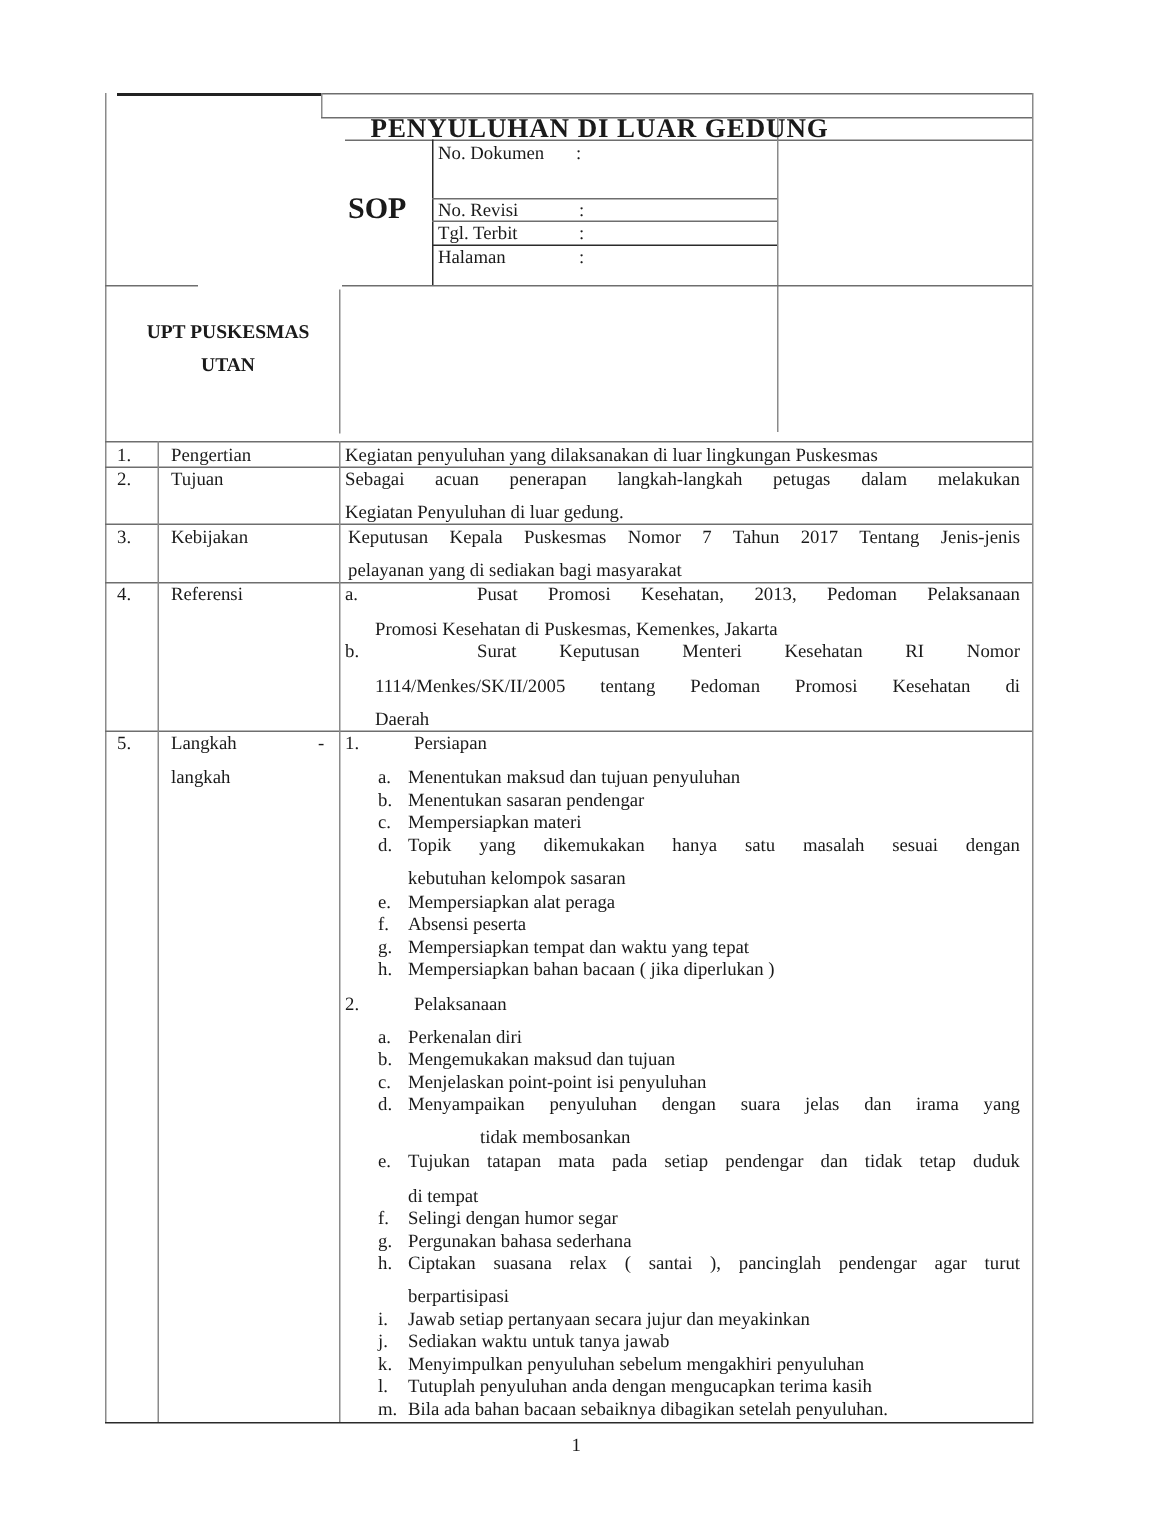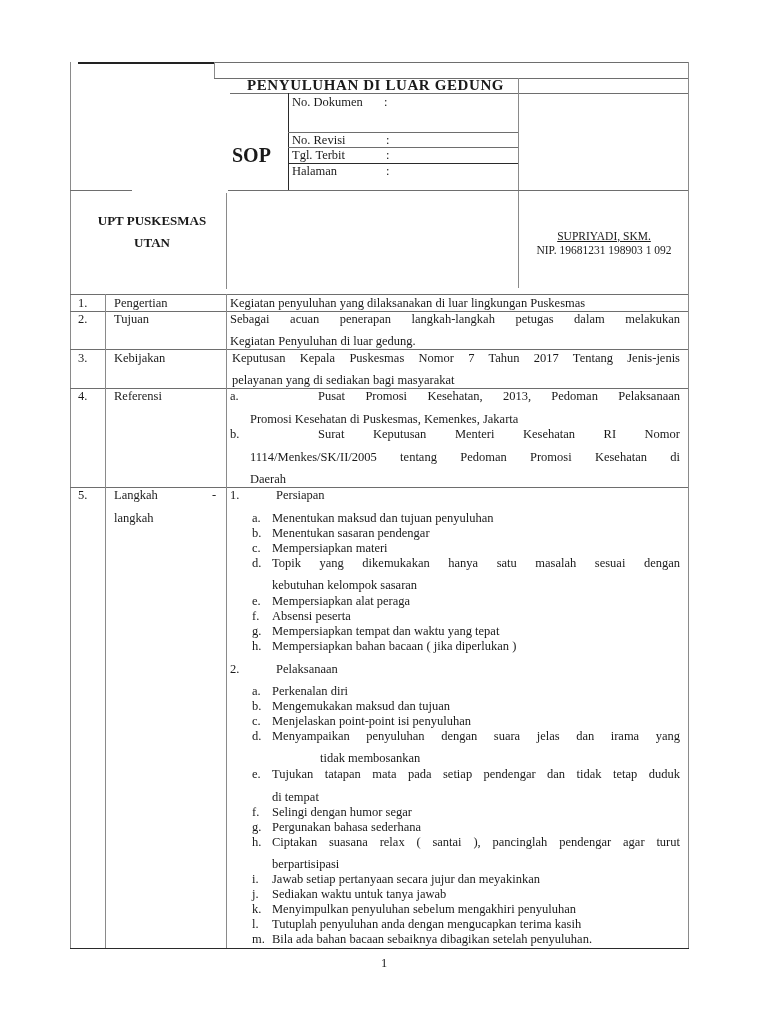--- a/index.html
+++ b/index.html
@@ -7,22 +7,22 @@
          font-family: "Liberation Serif", "DejaVu Serif", serif; color: #1a1a1a; font-size: 12.5px; }
   .page { position: absolute; left: 0; top: 0; width: 768px; height: 1024px; }
   .abs { position: absolute; }
   .hl { position: absolute; height: 0; border-top: 1px solid #6e6e6e; }
   .vl { position: absolute; width: 0; border-left: 1px solid #8a8a8a; }
   .vl.dark { border-left: 1px solid #2a2a2a; }
   .hl.dark { border-top: 1px solid #2a2a2a; }
   .hl.thick { border-top: 2px solid #222; }
   .txt { position: absolute; white-space: nowrap; line-height: 15px; }
   .just { text-align: justify; text-align-last: justify; white-space: normal; }
-  .title { font-weight: bold; font-size: 15px; letter-spacing: 0.6px; }
-  .sop { font-weight: bold; font-size: 20px; margin-top: 16px; }
+  .title { font-weight: bold; font-size: 18px; letter-spacing: 0.6px; }
+  .sop { font-weight: bold; font-size: 20px; }
   .org { font-weight: bold; font-size: 13px; text-align: center; width: 152px; line-height: 22px; white-space: normal; }
   .sig { text-align: center; font-size: 11.5px; }
   .underline { text-decoration: underline; }
 </style>
 </head>
 <body>
 
 <div class="page">
 
   <div>
@@ -65,24 +65,20 @@
     <div class="txt" style="left:386px; top:148px;">:</div>
     <div class="txt" style="left:292px; top:164px;text-align:right;">Halaman</div>
     <div class="txt" style="left:386px; top:164px;">:</div>
   </div>
 
   <div class="abs org" style="left:76px; top:210px;">
     <div>UPT PUSKESMAS</div>
     <div>UTAN</div>
   </div>
 
-  <div class="abs sig" style="left:520px; top:229px; width:168px;">
-    <div class="underline" style="line-height:14px;">SUPRIYADI, SKM.</div>
-    <div style="line-height:14px;">NIP. 19681231 198903 1 092</div>
-  </div>
 
   <div>
     <div class="hl" style="left:70px; top:294px; width:618px;"></div>
     <div class="hl" style="left:70px; top:311px; width:618px;"></div>
     <div class="hl" style="left:70px; top:349px; width:618px;"></div>
     <div class="hl" style="left:70px; top:388px; width:618px;"></div>
     <div class="hl" style="left:70px; top:487px; width:618px;"></div>
     <div class="hl dark" style="left:70px; top:948px; width:619px;"></div>
     <div class="vl" style="left:105px; top:294px; height:654px;"></div>
     <div class="vl" style="left:226px; top:294px; height:654px;"></div>

